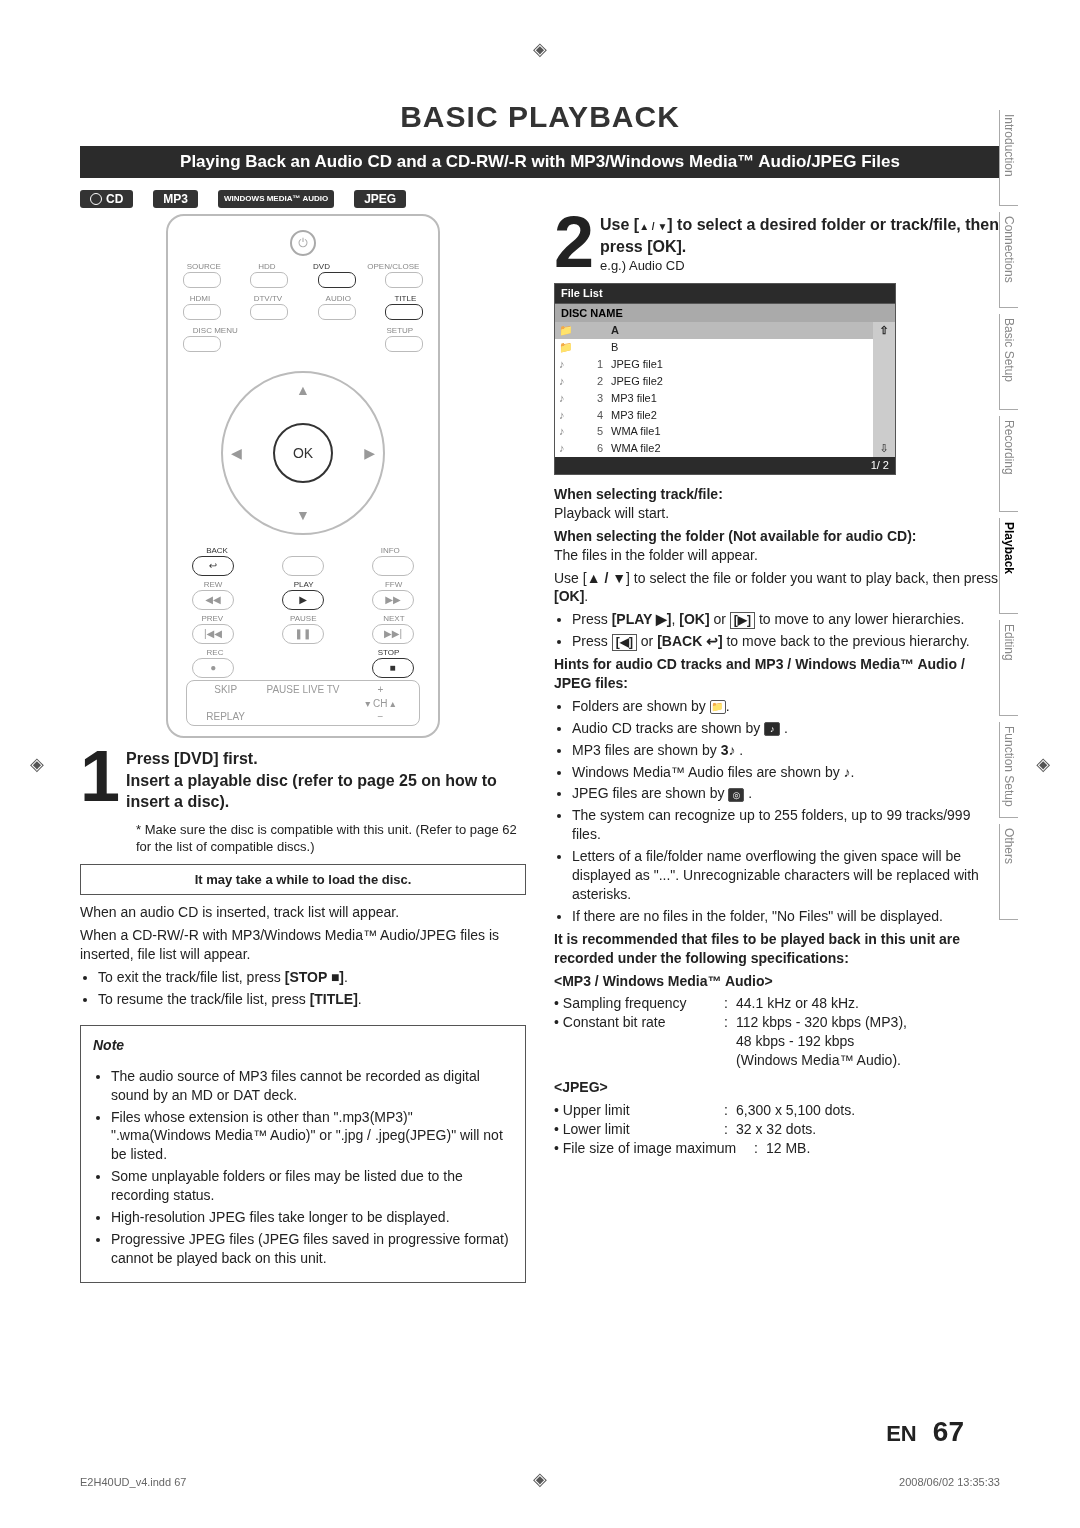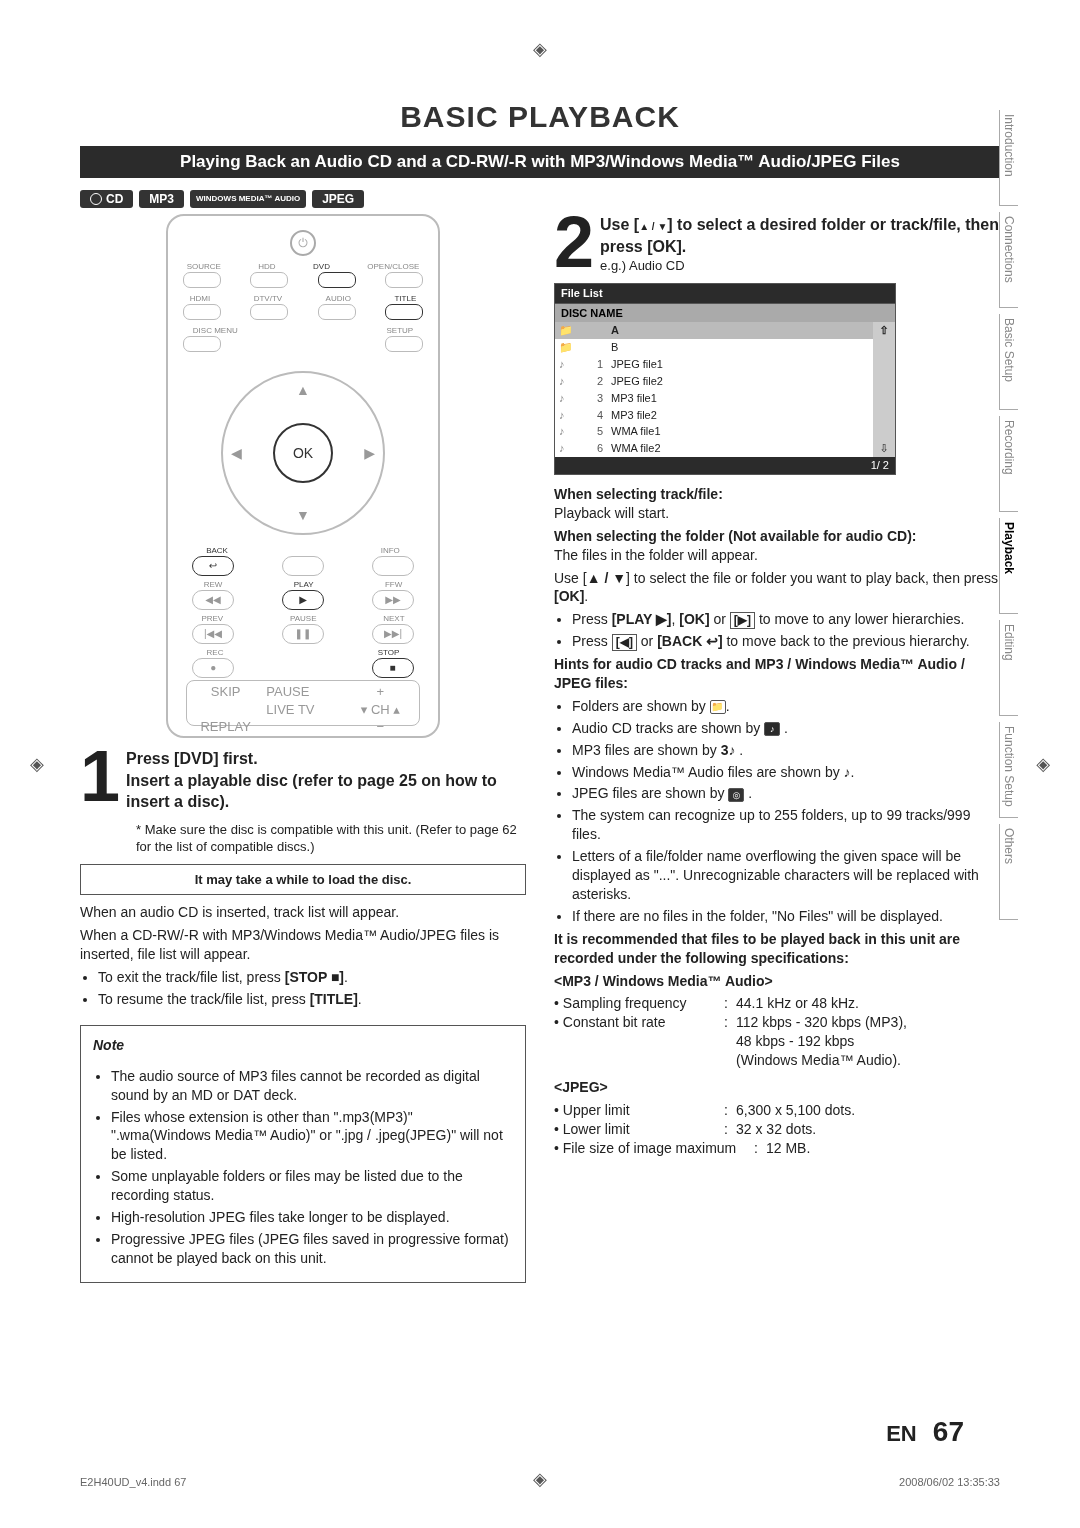--- a/index.html
+++ b/index.html
@@ -57,21 +57,21 @@
     border-left: 1px solid #aaa;
     border-bottom: 1px solid #aaa;
     height: 96px;
     box-sizing: border-box;
   }
   .tab.active { color: #000; font-weight: 700; }
 
   .badges {
     margin: 12px 0 6px;
     display: flex;
-    gap: 6px;
+    gap: 20px;
   }
   .badge {
     background: #333; color: #fff;
     font-size: 12px; font-weight: 700;
     padding: 2px 10px; border-radius: 3px;
     display:flex; align-items:center; gap:4px;
   }
   .badge.cd::before{
     content:"";
     width:10px;height:10px;border:1px solid #fff;border-radius:50%;
@@ -137,21 +137,21 @@
   .remote .lblrow6{top:398px;} .remote .btnrow6{top:408px;}
   .remote .lblrow7{top:432px;} .remote .btnrow7{top:442px;}
   .remote .cap{
     width:40px;height:18px;border:1.5px solid #bbb;border-radius:10px;
     display:flex;align-items:center;justify-content:center;font-size:10px;color:#999;
   }
   .remote .cap.hl{border-color:#333;color:#333;}
   .remote .bigpad{
     position:absolute; top:464px; left:18px; right:18px; height:44px;
     border:1.5px solid #bbb; border-radius:8px;
-    display:grid; grid-template-columns:1fr 1fr 1fr; font-size:13px; color:#999;
+    display:grid; grid-template-columns:1fr 1fr 1fr; font-size:10px; color:#999;
   }
   .remote .bigpad div{display:flex;flex-direction:column;align-items:center;justify-content:space-between;padding:2px;}
 
   .bignum {
     font-size: 72px;
     font-weight: 900;
     line-height: 0.8;
     float: left;
     margin-right: 6px;
   }

